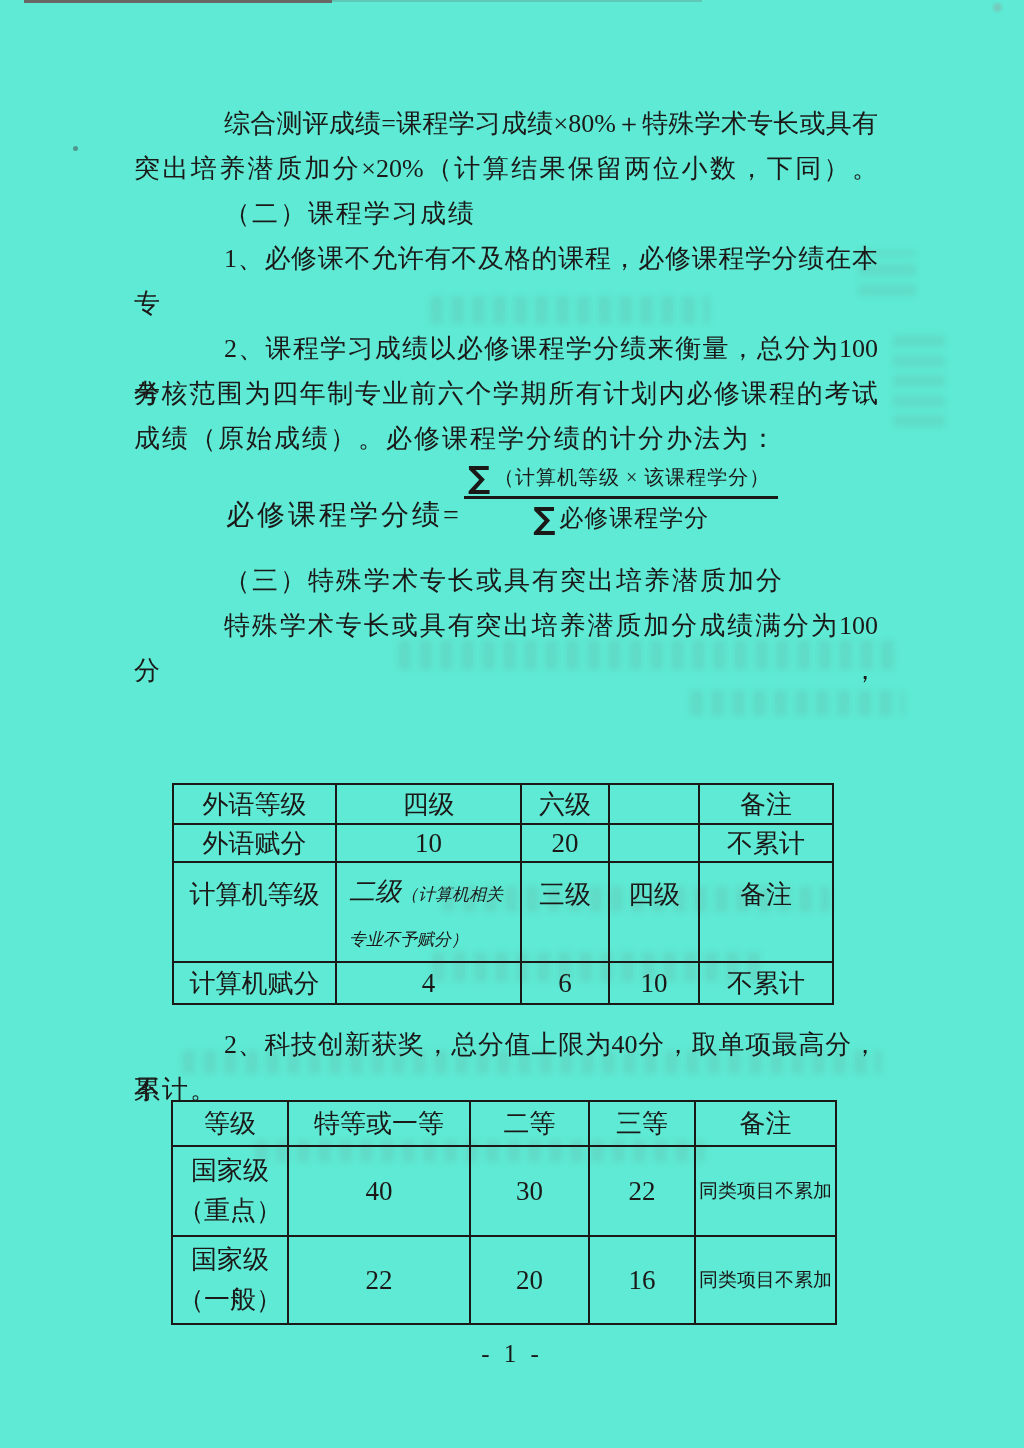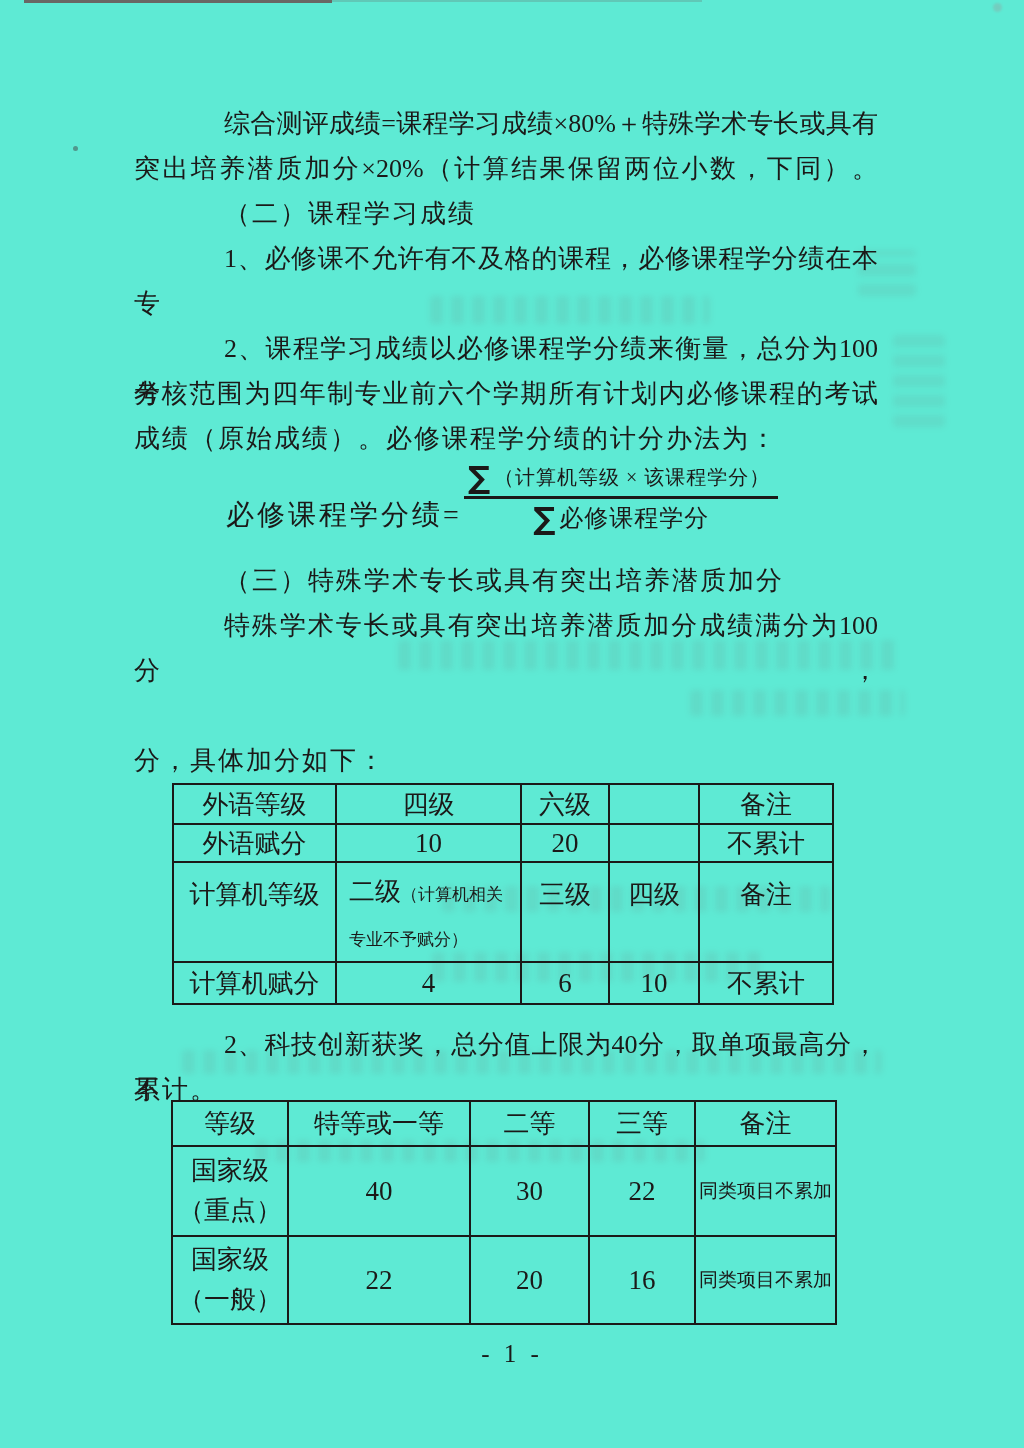--- a/index.html
+++ b/index.html
@@ -35,21 +35,21 @@
   .sigma{font-size:31px;font-weight:600;line-height:1;margin-right:3px;font-family:"DejaVu Sans","Liberation Sans",sans-serif;}
   
   table{border-collapse:collapse;table-layout:fixed;position:absolute;background:transparent;}
   td{
     border:2.5px solid #1b1918;text-align:center;vertical-align:middle;
     font-size:26px;padding:0;overflow:hidden;color:#1b1918;
   }
   #table1{top:783px;left:172px;width:662px;}
   #table2{top:1100px;left:171px;width:666px;}
   #table1 .cell-note{
-    text-align:left;vertical-align:top;padding:8px 4px 0 12px;line-height:42px;
+    text-align:left;vertical-align:top;padding:8px 4px 0 12px;line-height:42px;font-style:italic;
   }
   #table1 .cell-note .note{font-size:17px;letter-spacing:0;}
   #table1 tr.tall td{vertical-align:top;margin-top:8px;}
   #table1 tr.tall td.vtop{padding-top:14px;}
   .num-cell{font-size:27px;}
   .small-cell{font-size:19px;letter-spacing:0;}
   .two-line div{line-height:40px;font-size:26px;}
   
   .pagenum{
     position:absolute;top:1340px;left:0;width:1024px;text-align:center;
@@ -104,21 +104,20 @@
         </span>
         <span class="frac-den">
           <span class="sigma">∑</span>
           <span>必修课程学分</span>
         </span>
       </span>
   </div>
 
   <div class="line indent" style="top:558px">（三）特殊学术专长或具有突出培养潜质加分</div>
   <div class="line indent justify" style="top:603px">特殊学术专长或具有突出培养潜质加分成绩满分为100分，</div>
-  <div class="line" style="top:738px">分，具体加分如下：</div>
 
   <table id="table1">
     <colgroup>
       <col style="width:163px">
         <col style="width:185px">
         <col style="width:88px">
         <col style="width:90px">
         <col>
     </colgroup>
     <tbody>

